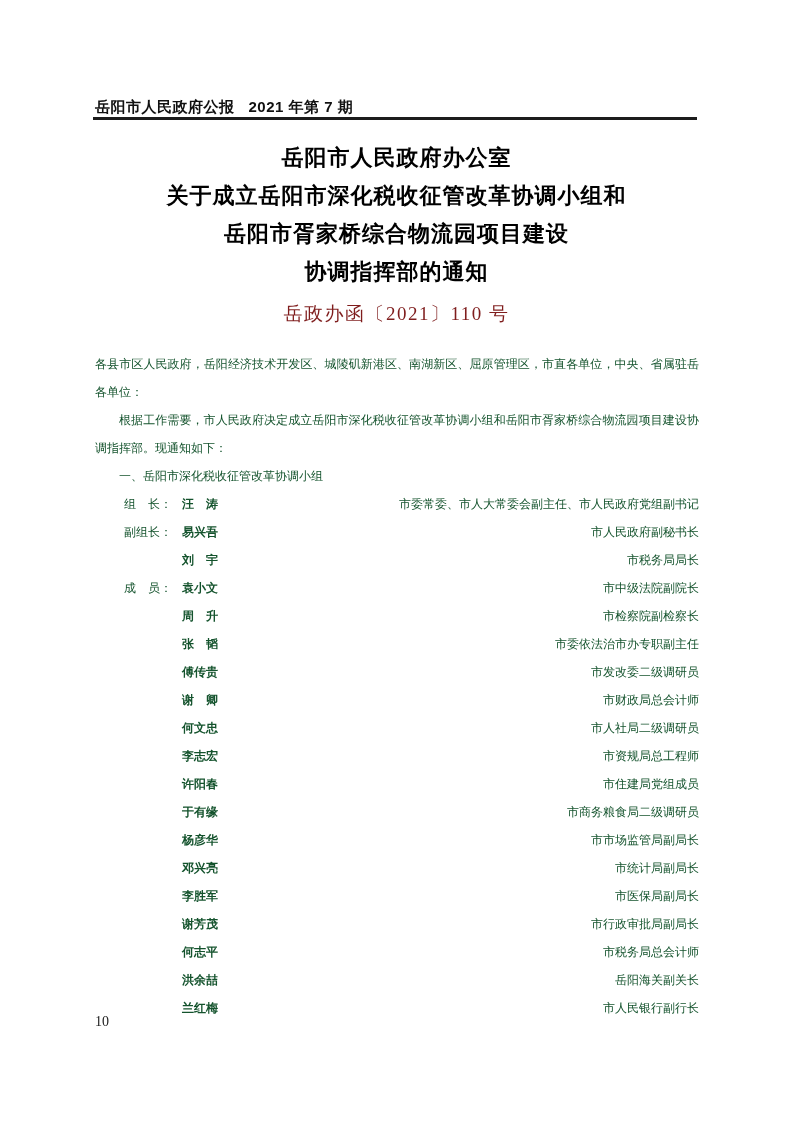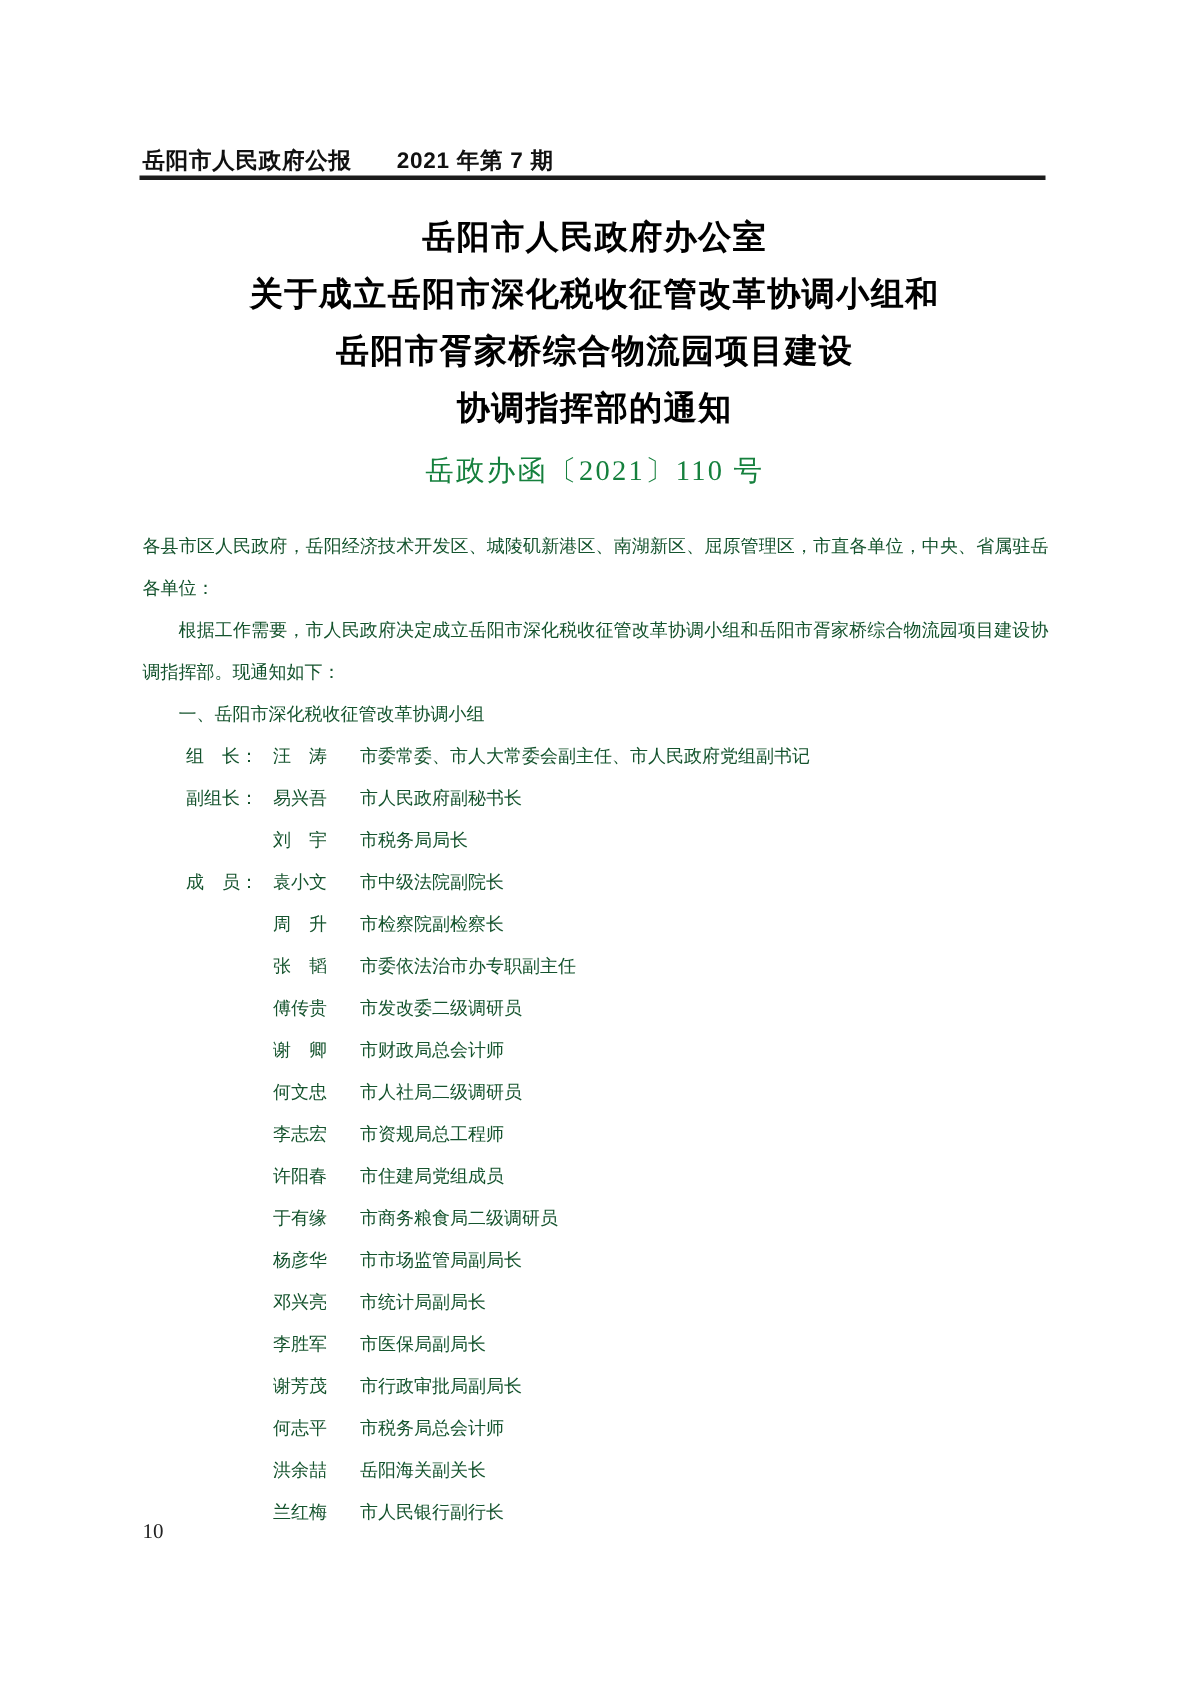--- a/index.html
+++ b/index.html
@@ -16,21 +16,21 @@
     position: absolute;
     left: 95px;
     top: 98px;
     font-family: "Liberation Sans", "DejaVu Sans", sans-serif;
     font-weight: 600;
     font-size: 15px;
     letter-spacing: 0.5px;
     color: #111;
     white-space: nowrap;
   }
-  .masthead .issue { margin-left: 30px; }
+  .masthead .issue { margin-left: 14px; }
   .masthead-rule {
     position: absolute;
     left: 93px;
     top: 117px;
     width: 604px;
     height: 3px;
     background: #1c1c1c;
   }
   .title-block {
     position: absolute;
@@ -45,38 +45,38 @@
     color: #000;
   }
   .doc-number {
     position: absolute;
     left: 94px;
     top: 301px;
     width: 605px;
     text-align: center;
     font-size: 19px;
     letter-spacing: 1.5px;
-    color: #15803d;
+    color: #7f1d1d;
   }
   .body-block {
     position: absolute;
     left: 95px;
     top: 350px;
     width: 604px;
     font-size: 12px;
     line-height: 28px;
     text-align: justify;
     color: #14532d;
   }
   .body-block p { margin: 0; }
   .indent { text-indent: 2em; }
   .roster-row { display: flex; padding-left: 29px; }
   .roster-label { flex: 0 0 58px; width: 58px; white-space: pre; }
-  .roster-name  { flex: 0 0 44px; width: 44px; margin-right: 14px; white-space: pre; }
-  .roster-title { flex: 1; text-align: left; }
+  .roster-name  { flex: 0 0 44px; width: 44px; white-space: pre; font-weight: bold; }
+  .roster-title { flex: 1; text-align: right; }
   .page-number {
     position: absolute;
     left: 95px;
     top: 1014px;
     font-size: 14px;
     color: #222;
   }
 </style>
 </head>
 <body>

